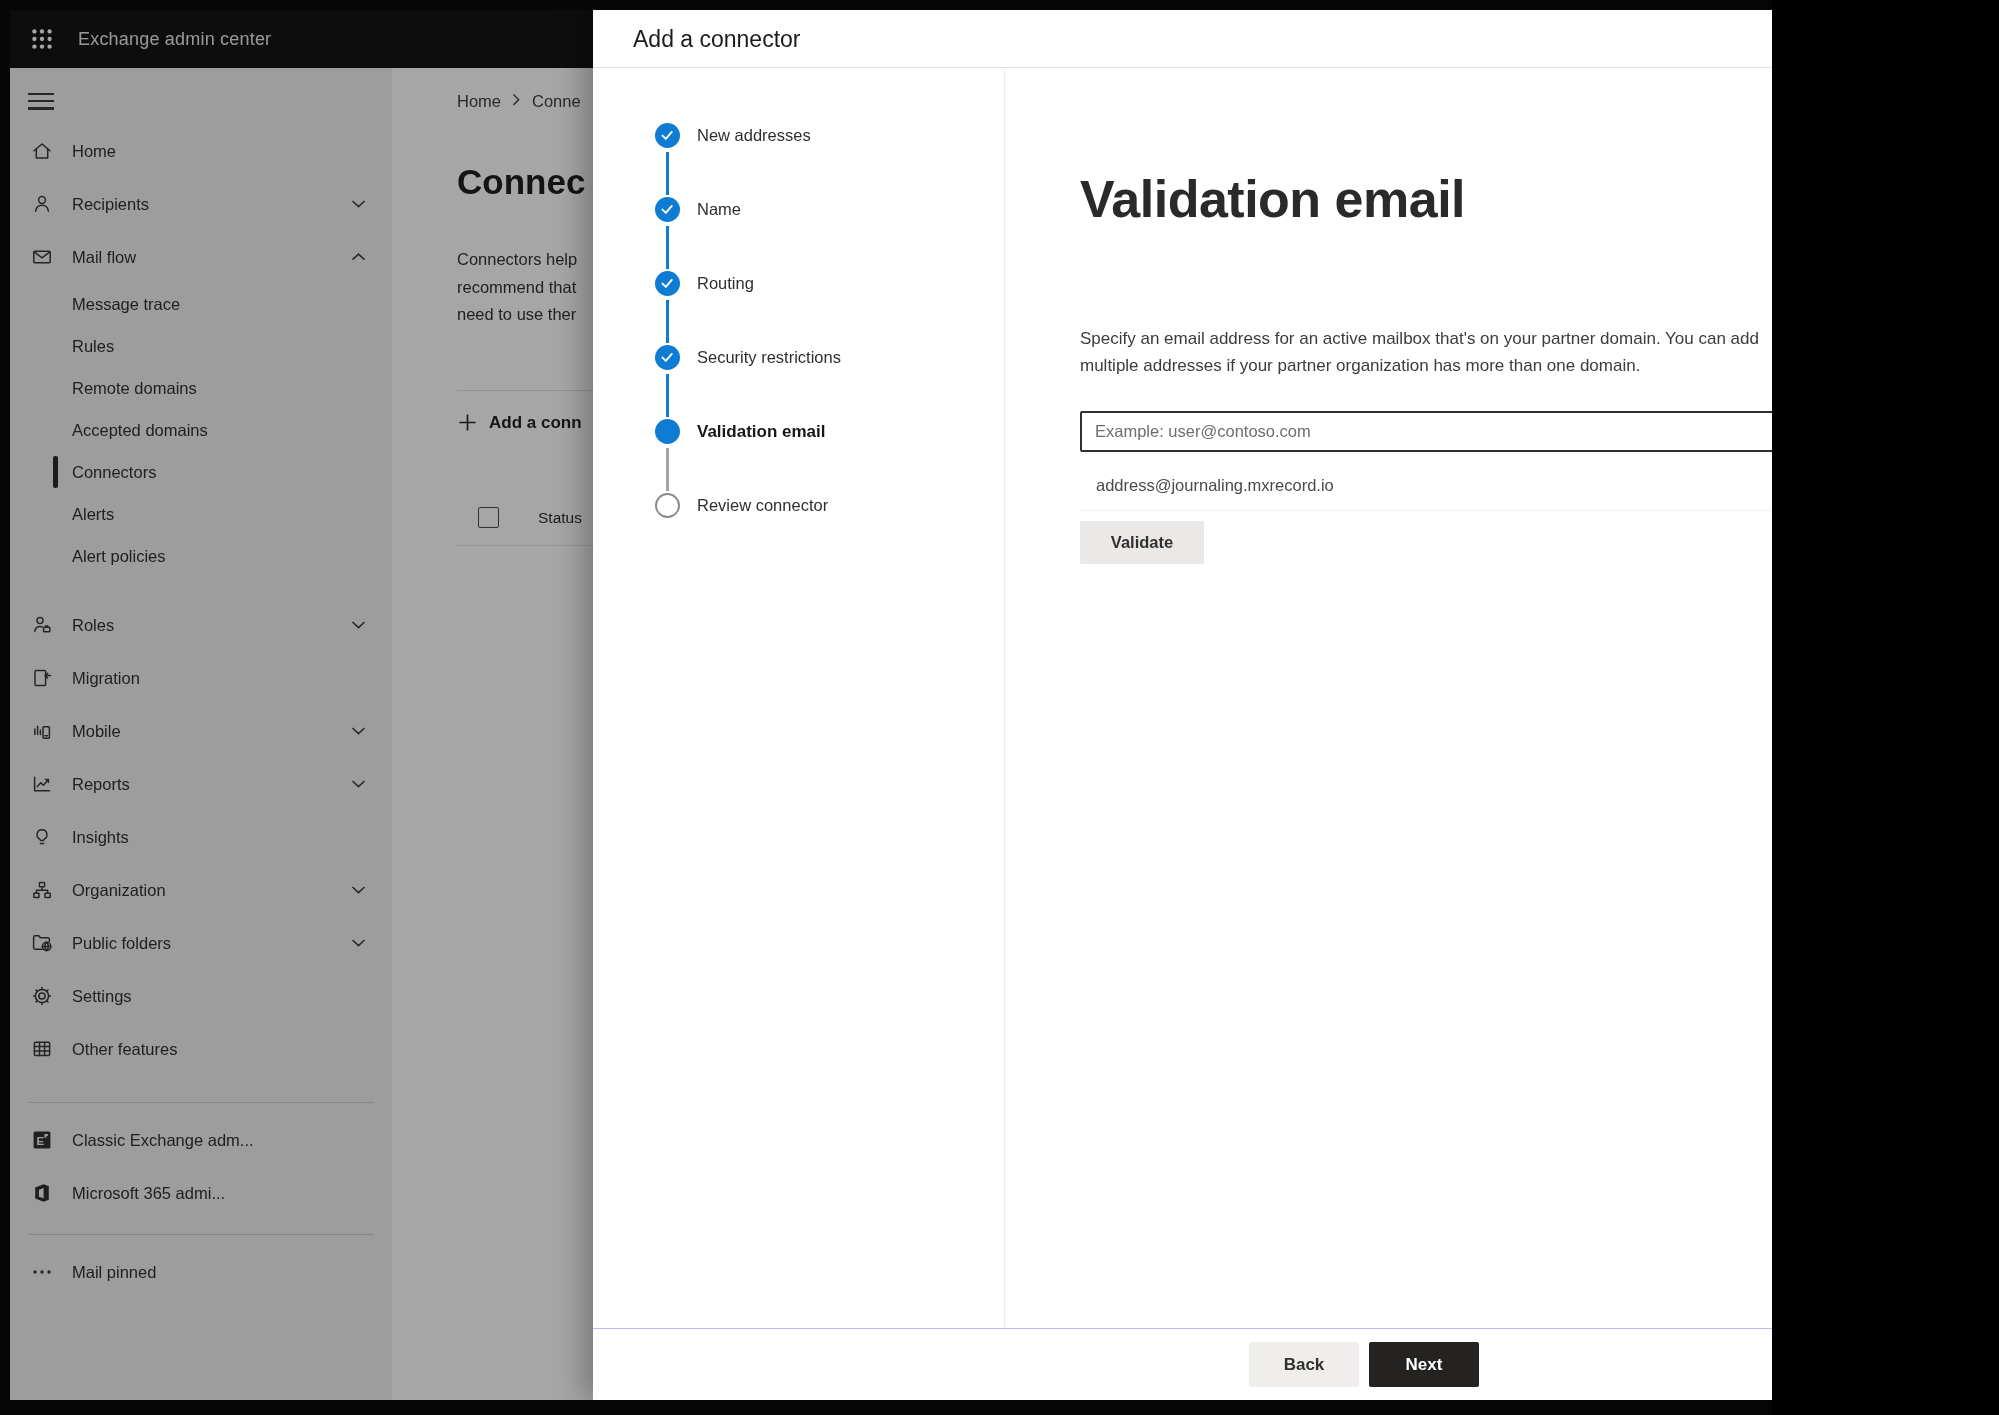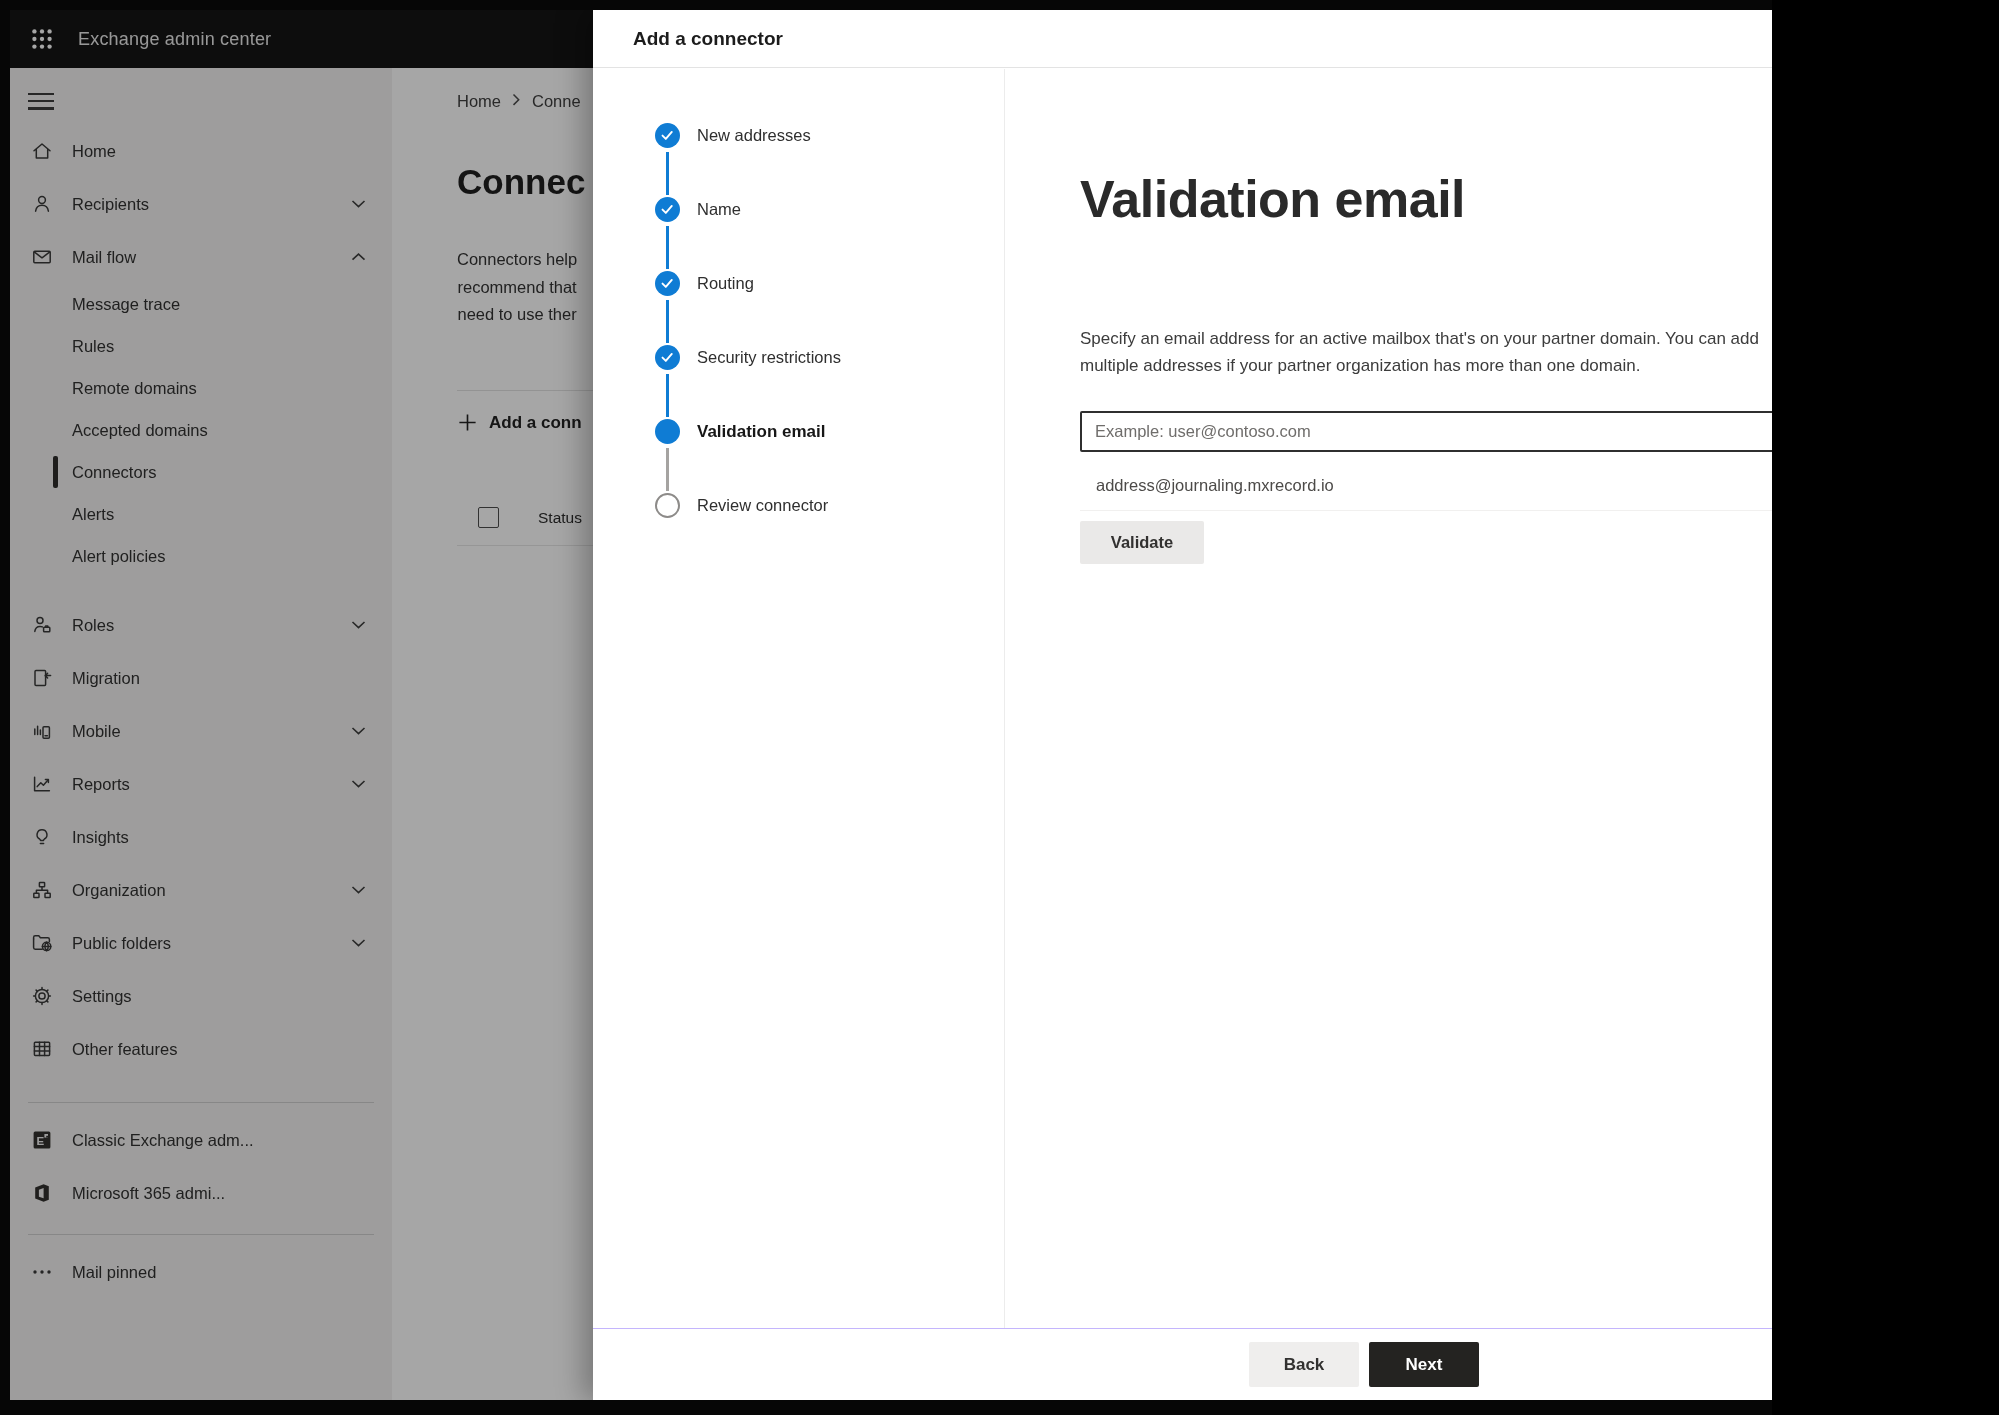--- a/index.html
+++ b/index.html
@@ -31,32 +31,32 @@
   .nav-gap { margin-top:21px; }
   .side-div { height:1px; background:#cfcfcf; margin:27px 18px 10px 18px; }
   .side-div2 { height:1px; background:#cfcfcf; margin:15px 18px 10px 18px; }
   .nico { width:24px; height:24px; stroke:#3a3a3a; stroke-width:1.5; fill:none; stroke-linecap:round; stroke-linejoin:round; }
 
   
   .page { flex:1; position:relative; background:#ffffff; overflow:hidden; }
   .breadcrumb { position:absolute; left:65px; top:24px; display:flex; align-items:center; gap:11px; font-size:16.5px; color:#3f3f3f; white-space:nowrap; }
   .crumb { cursor:pointer; }
   .page-title { position:absolute; left:65px; top:94px; font-size:35px; font-weight:700; color:#1f1f1f; white-space:nowrap; }
-  .page-desc { position:absolute; left:65px; top:178px; font-size:16.5px; line-height:27.5px; color:#343434; white-space:nowrap;text-align:center; }
+  .page-desc { position:absolute; left:65px; top:178px; font-size:16.5px; line-height:27.5px; color:#343434; white-space:nowrap; }
   .page-div1 { position:absolute; left:65px; right:0; top:322px; height:1px; background:#e2e2e2; }
   .add-btn { position:absolute; left:65px; top:344px; display:flex; align-items:center; gap:11px; background:none; border:none; font-family:inherit; font-size:17px; font-weight:700; color:#222; cursor:pointer; white-space:nowrap;text-align:right; }
   .listbox { position:absolute; left:86px; top:439px; width:21px; height:21px; border:1.6px solid #4e4e4e; border-radius:2px; background:transparent; cursor:pointer; }
   .status-label { position:absolute; left:146px; top:441px; font-size:15.5px; color:#2d2d2d; }
   .page-div2 { position:absolute; left:65px; right:0; top:477px; height:1px; background:#e6e6e6; }
 
   
   .overlay { position:absolute; inset:0; background:rgba(0,0,0,0.35); z-index:50; }
   .modal { position:absolute; left:583px; top:0; width:1392px; height:1390px; background:#fff; z-index:100; box-shadow:-10px 0 26px rgba(0,0,0,.28); }
   .modal-header { position:relative; height:58px; border-bottom:1px solid #e3e3e3; }
-  .modal-title { position:absolute; left:40px; top:50%; transform:translateY(-50%); font-size:19px; font-weight:700; color:#1c1c1c;text-align:right; }
+  .modal-title { position:absolute; left:40px; top:50%; transform:translateY(-50%); font-size:23px; font-weight:400; color:#1c1c1c;text-align:right; }
   .close-btn { position:absolute; right:20px; top:14px; width:30px; height:30px; background:none; border:none; display:flex; align-items:center; justify-content:center; cursor:pointer; }
 
   .modal-body { position:absolute; left:0; right:0; top:59px; bottom:72px; display:flex; }
 
   
   .steps-panel { width:412px; flex:0 0 412px; border-right:1px solid #ececec; padding-top:54px; }
   .steps { list-style:none; }
   .step { position:relative; height:74px; cursor:pointer; }
   .step-circle { position:absolute; left:62px; top:0; width:25px; height:25px; border-radius:50%; display:flex; align-items:center; justify-content:center; }
   .step.completed .step-circle, .step.current .step-circle { background:#0f7cd4; }

